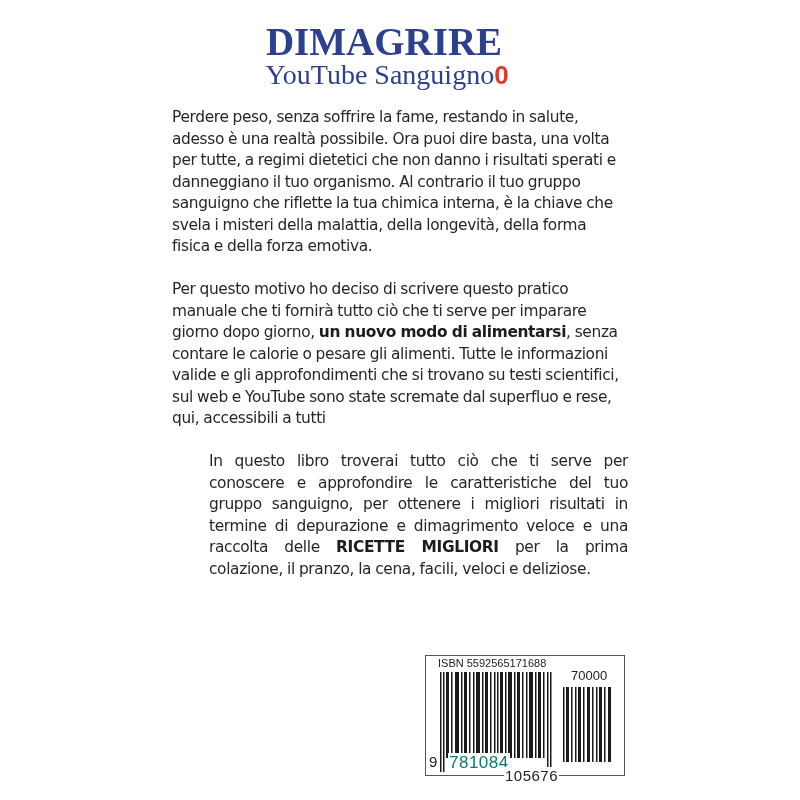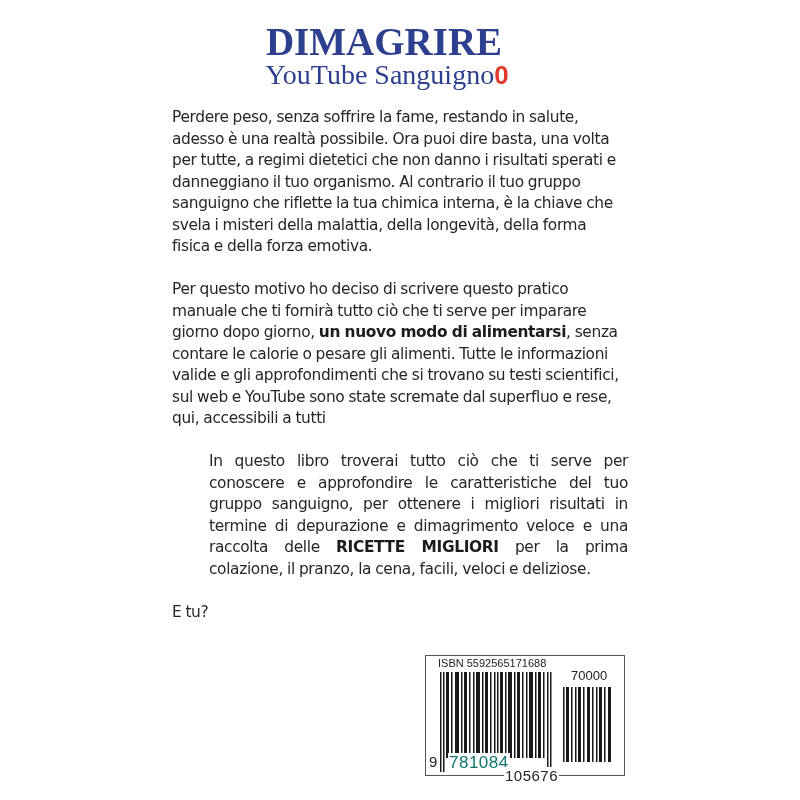--- a/index.html
+++ b/index.html
@@ -31,21 +31,20 @@
   <div class="title-sub"><span>YouTube Sanguigno</span><span class="title-zero">0</span></div>
 </div>
 
 <div class="body">
   <p class="para">Perdere peso, senza soffrire la fame, restando in salute, adesso è una realtà possibile. Ora puoi dire basta, una volta per tutte, a regimi dietetici che non danno i risultati sperati e danneggiano il tuo organismo. Al contrario il tuo gruppo sanguigno che riflette la tua chimica interna, è la chiave che svela i misteri della malattia, della longevità, della forma fisica e della forza emotiva.</p>
   <p class="para"><span>Per questo motivo ho deciso di scrivere questo pratico manuale che ti fornirà tutto ciò che ti serve per imparare giorno dopo giorno, </span><b>un nuovo modo di alimentarsi</b><span>, senza contare le calorie o pesare gli alimenti. Tutte le informazioni valide e gli approfondimenti che si trovano su testi scientifici, sul web e YouTube sono state scremate dal superfluo e rese, qui, accessibili a tutti</span></p>
   <p class="para justify"><span>In questo libro troverai tutto ciò che ti serve per conoscere e approfondire le caratteristiche del tuo gruppo sanguigno, per ottenere i migliori risultati in termine di depurazione e dimagrimento veloce e una raccolta delle </span><b>RICETTE MIGLIORI</b><span> per la prima colazione, il pranzo, la cena, facili, veloci e deliziose.</span></p>
 </div>
 
 <div class="closing">
-  <div>E tu?</div>
 </div>
 
 <div class="barcode-box">
   <div class="isbn-label">ISBN 5592565171688</div>
   <svg class="bars-main" viewBox="0 0 112 100" preserveAspectRatio="none">
     <g fill="#1a1a1a">
       <rect x="0" y="0" width="1.5" height="100"></rect>
         <rect x="3" y="0" width="1.5" height="100"></rect>
       <rect x="6" y="0" width="3" height="86"></rect>
         <rect x="11" y="0" width="1.5" height="86"></rect>

